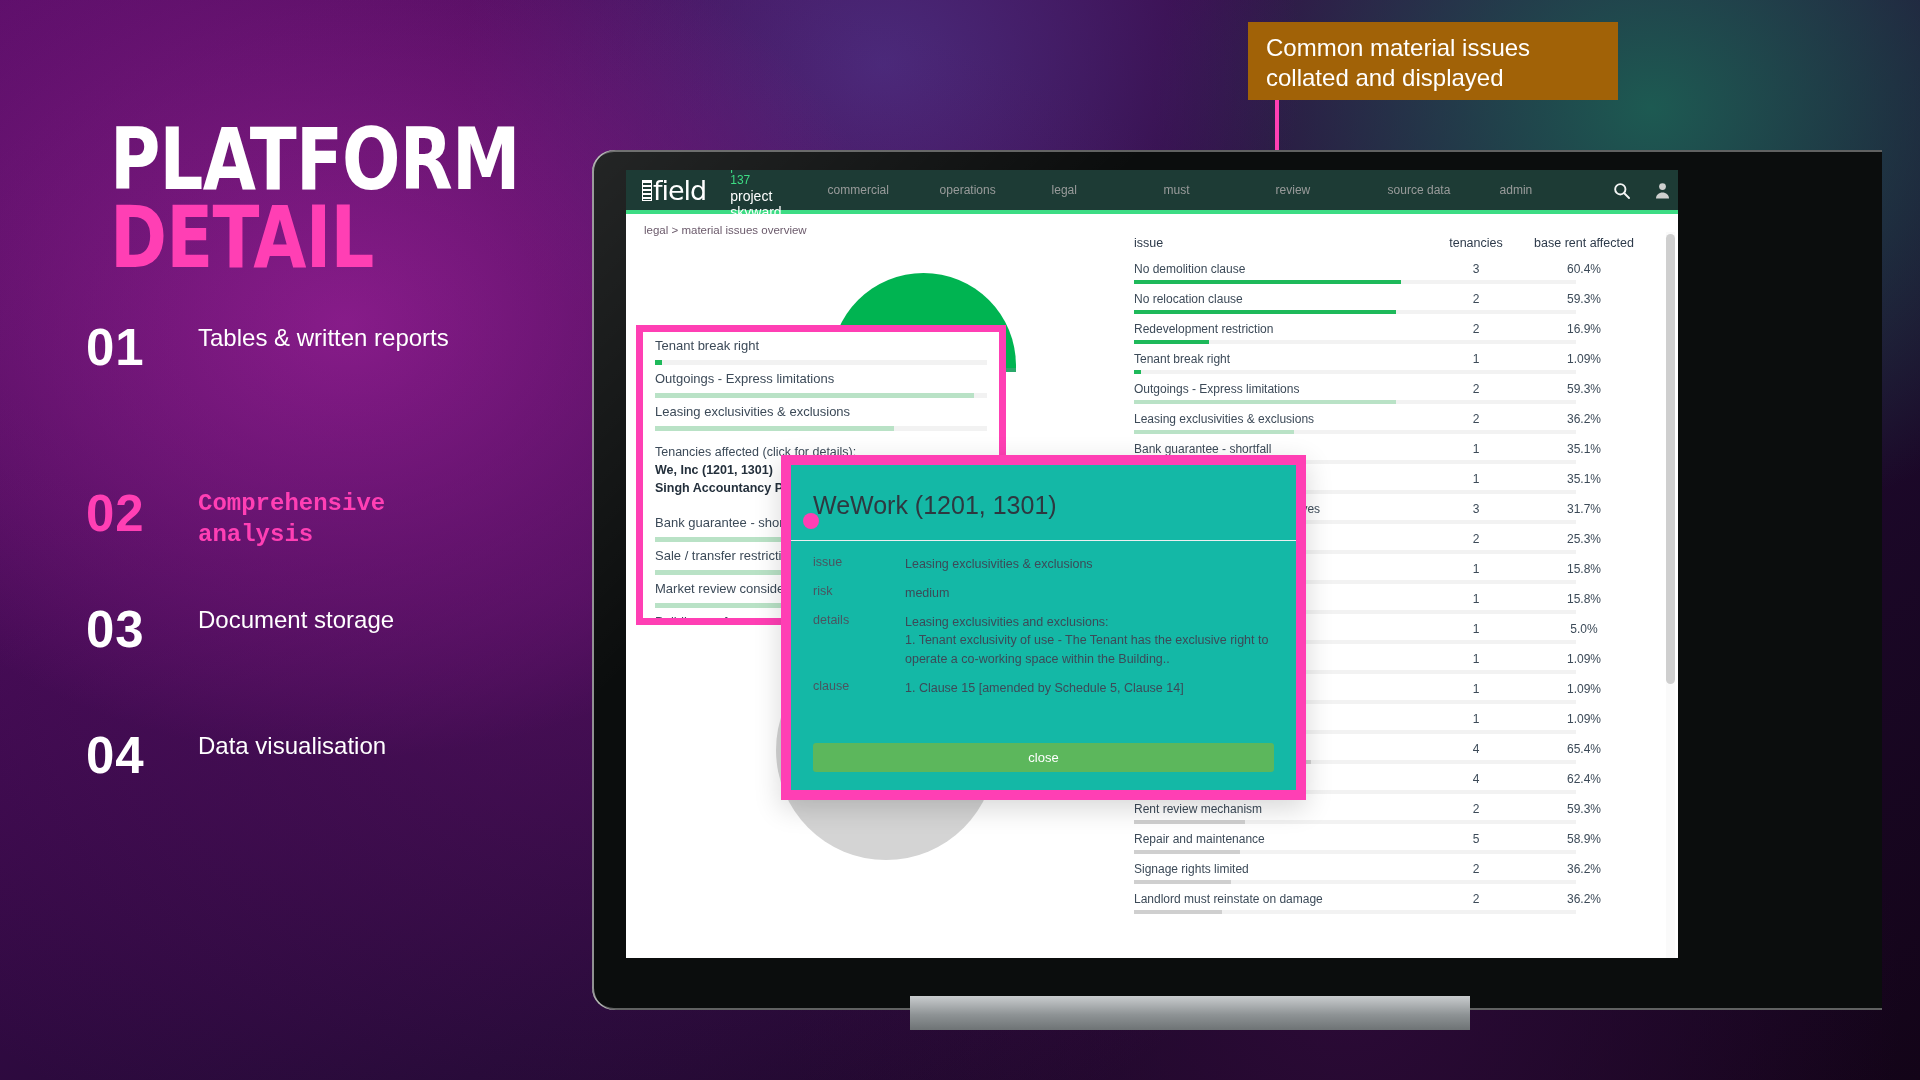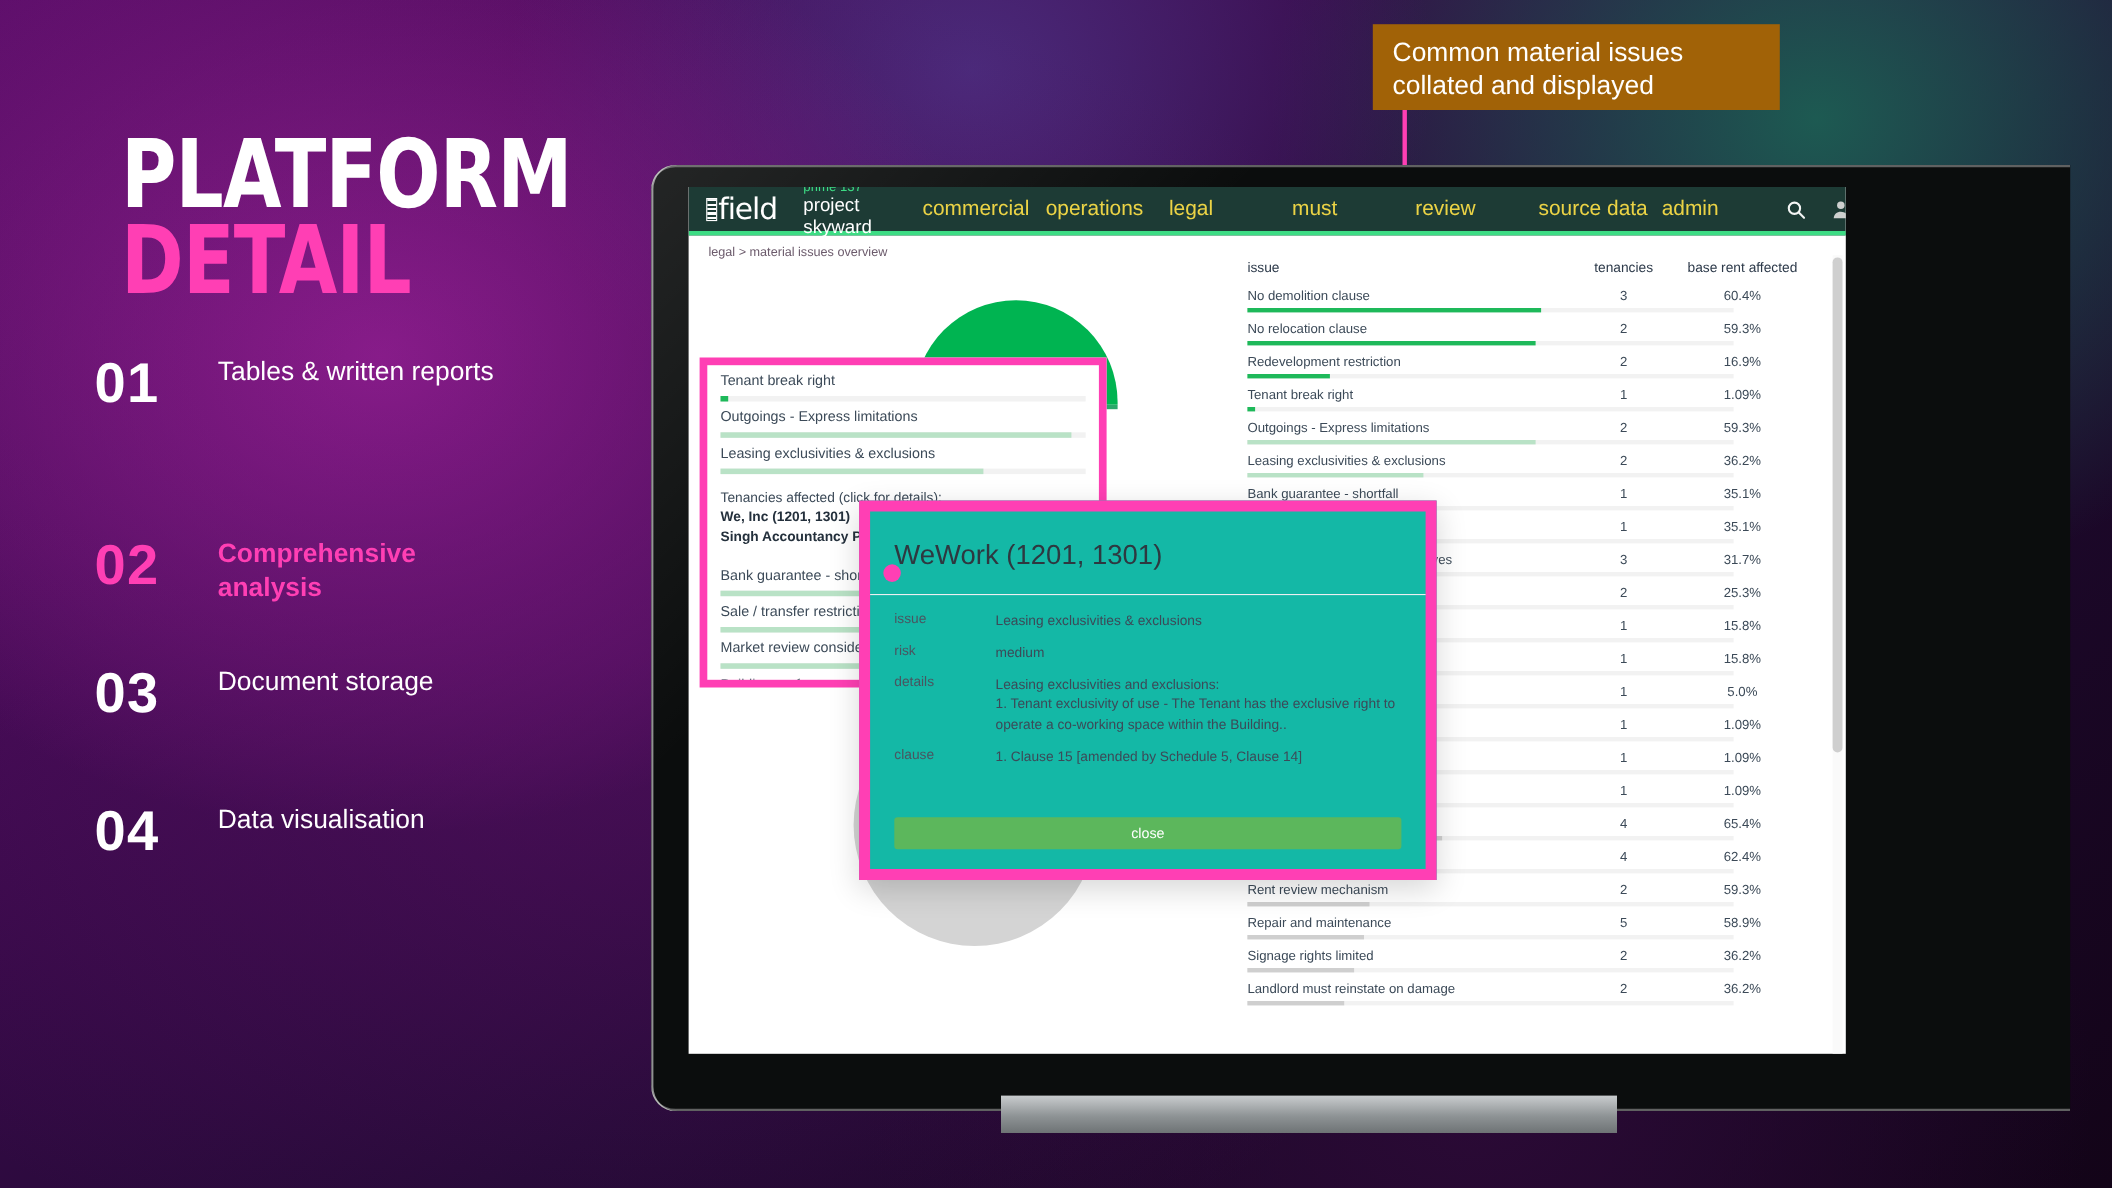--- a/index.html
+++ b/index.html
@@ -44,21 +44,21 @@
   .feat-num {
     width: 112px; flex: none;
     font-size: 51px; font-weight: 700; color: #ffffff;
     letter-spacing: 1px; line-height: 1.0;
   }
   .feat-label {
     font-size: 24px; color: #ffffff; line-height: 1.3; font-weight: 400;
     width: 270px;
   }
   .feat.accent .feat-num { color: #ff3fb4; }
-  .feat.accent .feat-label { color: #ff3fb4; font-weight: 700; }
+  .feat.accent .feat-label { color: #ff3fb4; font-weight: 700; font-family: Liberation Mono, monospace; }
 
   #feat0 { top: 322px; }
   #feat1 { top: 488px; }
   #feat2 { top: 604px; }
   #feat3 { top: 730px; }
 
   
   #callout {
     position: absolute; left: 1248px; top: 22px; width: 370px; height: 78px;
     background: #a16207; color: #ffffff;
@@ -107,23 +107,23 @@
     font-size: 27px; color: #ffffff; letter-spacing: -1px;
     font-family: "DejaVu Sans", sans-serif; display: flex; align-items: center;
   }
   #logo-mark {
     display:inline-block; width: 10px; height: 21px; margin-right: 1px;
     border: 1.5px solid #ffffff;
     background: repeating-linear-gradient(180deg,#fff 0 2px,transparent 2px 4px);
   }
   #proj { margin-left: 24px; line-height: 1.18; }
   #proj .p1 { font-size: 12px; color: #3ddc84; }
-  #proj .p2 { font-size: 17px; color: #ffffff; }
+  #proj .p2 { font-size: 14px; color: #ffffff; }
   .nav-link {
-    font-size: 19px; color: #fde047; opacity: .92; white-space: nowrap;
+    font-size: 12px; color: #a3a3a3; opacity: .92; white-space: nowrap;
   }
   #nav-links { display: flex; align-items: center; margin-left: 46px; gap: 0; }
   #nav-links .nav-link { width: 112px; text-align: left; }
   #nav-right { margin-left: auto; display: flex; align-items: center; gap: 22px; padding-right: 8px; }
   .nav-ico { width: 19px; height: 19px; opacity: .95; }
 
   
   #crumb { padding: 10px 18px 6px; font-size: 11.5px; color: #6b5a6b; }
 
   

